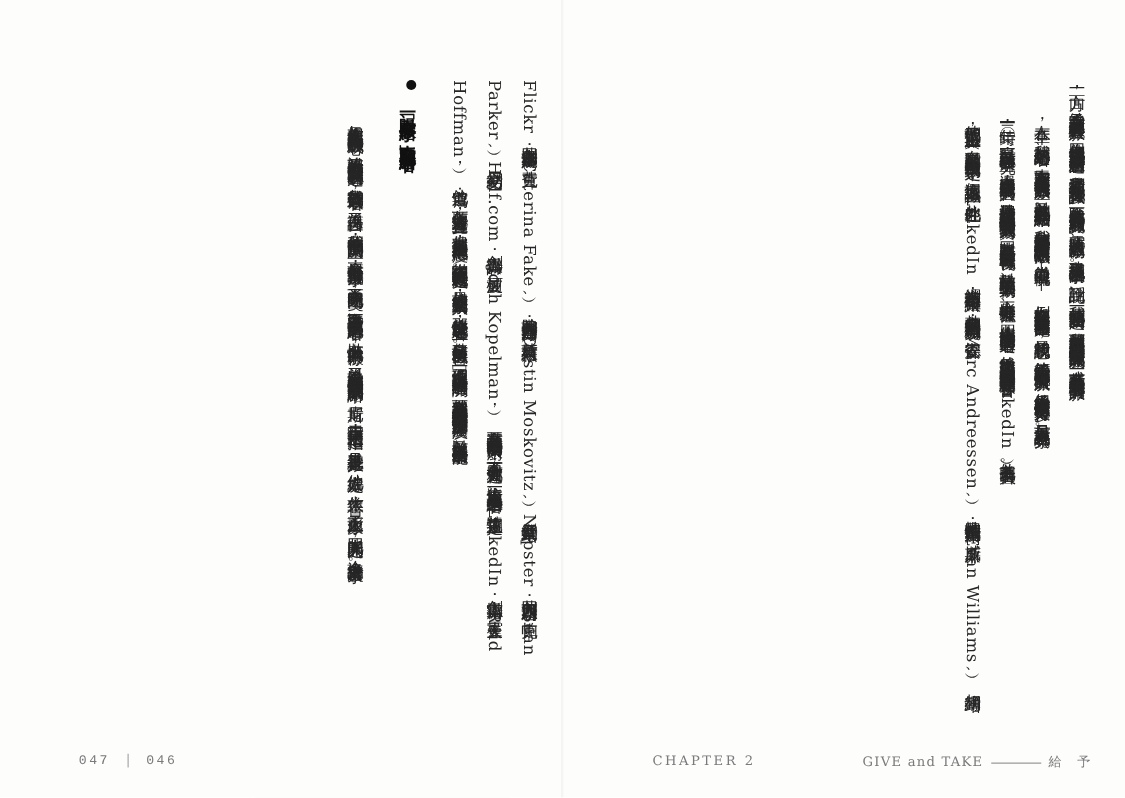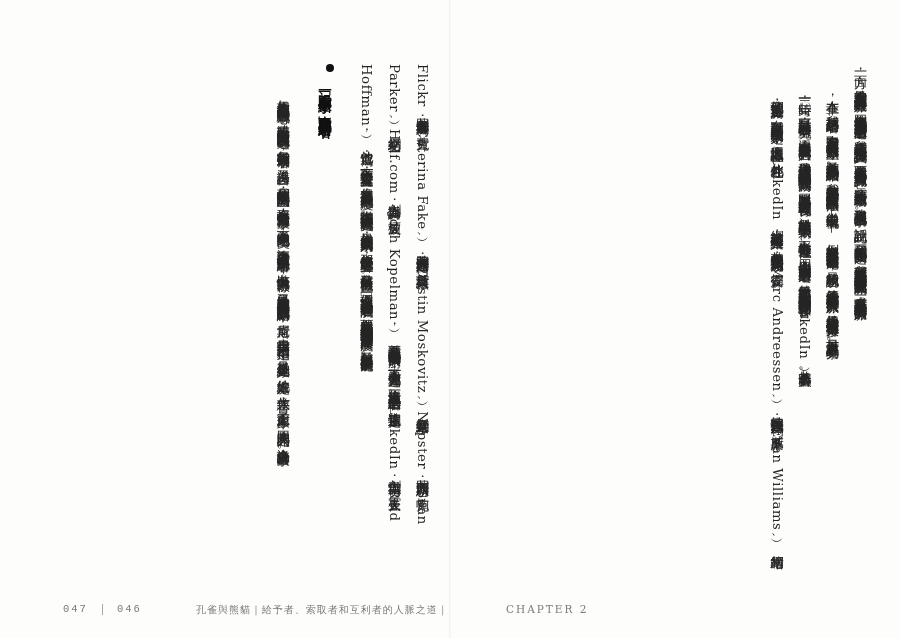--- a/index.html
+++ b/index.html
@@ -74,29 +74,31 @@
   <div class="page page-left">
     <div class="text-block">
       <span class="para no-indent">Flickr共同創辦人卡泰麗娜．費克（Caterina Fake）、臉書共同創辦人達斯汀．莫斯柯維茲（Dustin Moskovitz）、音樂共享網站Napster共同創辦人西恩．帕克（Sean Parker）、交易網站Half.com創辦人喬許．柯波曼（Josh Kopelman），甚至還有死之華合唱團的前任御用大廚，而看了下文你就會知道，這位人脈大亨正是一位典型的給予者。這號人物正是LinkedIn創辦人雷德．霍夫曼（Reid Hoffman），他曾寫道：「乍聽之下這好像違背直覺，但其實一個人越是秉持利他態度，從人際關係得到的好處也就越大。如果你的初衷就是幫助別人，那麼你很快就能建立名聲，替自己拓展無數機會。」這個道理一部分跟「人脈」運作的演進有關，然而我真正想探索的是我們經營人脈的動機如何捏塑人脈的深度及廣度，以及如何影響人脈所提供的能量。</span>
       <span class="section-heading"><span class="bullet-icon"></span><span>一眼看穿「假給予、真索取」的冒牌給予者</span></span>
       <span class="para">如果你曾在認識某位新同事時加強警戒心，或許是因為你在對方身上嗅到自私自利的味道。每當我們碰到索取者，為了保護自己，我們往往會把交際的大門關上，不會輕易信任對方或伸出援手，而為了避免吃閉門羹，許多索取者便成了演技一流的冒牌給予者，裝出慷慨大方的樣子，只為了以給予者或互利者的身分大搖大擺混進我們的人脈網絡中。肯尼斯．雷伊二十年來用的正是這一招，且幾乎總是見效，他給人好處、大作慈善，予人正面形象，因此人脈之門大開，令許多人樂於伸出援手。</span>
     </div>
 
     <div class="footer folio">
       <span>047</span><span class="sep"></span><span>046</span>
     </div>
-    <div class="footer book-title-footer">孔雀與熊貓｜給予者、索取者和互利者的人脈之道｜</div>
   </div>
 
   <div class="gutter"></div>
 
   <div class="page page-right">
     <div class="text-block">
       <span class="para no-indent">一方面，給予者和互利者則是真心喜歡經營人脈，因為他們把人脈當成是接觸新朋友和新想法的管道。我們透過工作和其他場合會認識許多人，而既然每個人都有各自的知識和資源，需要時請這些人脈協助、建議和引見也是合理的事。話說到此，我們就必須問一個重要問題：我們可以用各種不同的互動模式經營出兼具寬度和深度的人脈嗎？或者有某一種互動模式能經營出最有力的人脈？</span>
       <span class="para">在本章，我想探討的是給予者、索取者和互利者如何發展出各具特色的人脈類型，以及他們人際互動的特點和結果。我會分別舉例說明給予者和索取者經營及維護人脈的做法，並從中看出端倪——例如在安隆案爆發的四年前就揪出索取者的狐狸尾巴。最後我想說明，儘管給予者和索取者都可能經營出廣大人脈，但給予者的人脈帶來的價值通常持久得多，只是乍看之下或許不易察覺。</span>
       <span class="para">二〇一一年時，《財星》雜誌進行一項大型研究，選出全美國經營人脈最厲害的人，方法是運用社群網站找出誰認識最多位全美影響力最強的大人物。因此《財星》員工彙整了財星前五百強執行長、科技業最聰明的頭五十號人物、五十位影響力最強女性、四十位未滿四十歲的商場明日之星等名單，然後交叉比對這六百四十位高影響力人物和全球最大專業社群網站「領客音」（LinkedIn）的九千多萬名會員。</span>
       <span class="para">他們找到了這位人脈王，在《財星》列出的六百四十位風雲人物之中，這個人認識最多位，此外他在LinkedIn網站上有超過三千位聯絡人，其中包含網景共同創辦人馬克．安德森（Marc Andreessen）、推特共同創辦人伊凡．威廉斯（Evan Williams）、相簿網站</span>
     </div>
 
-    <div class="footer chapter-label" style="left:56px;text-align:right;">CHAPTER 2</div>
+    <div class="footer chapter-label" style="left:72px;text-align:right;">CHAPTER 2</div>
+    <div class="footer running-head" style="left:240px;">
+      <span>GIVE and TAKE</span><span class="dash"></span><span>給　予</span>
+    </div>
   </div>
 
 </div>
 
 </body></html>

